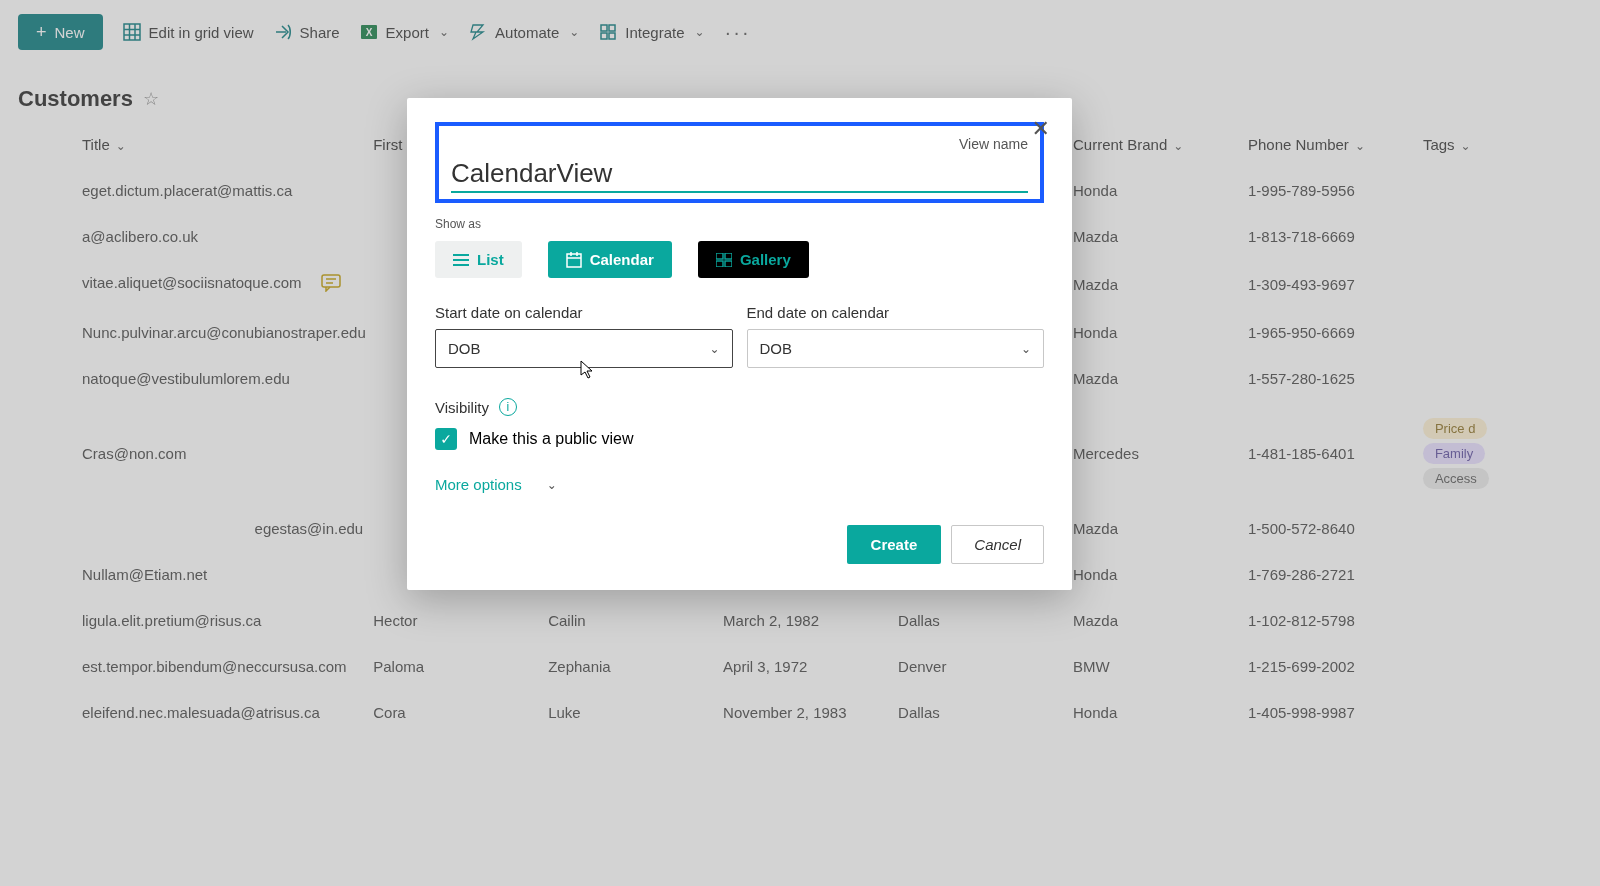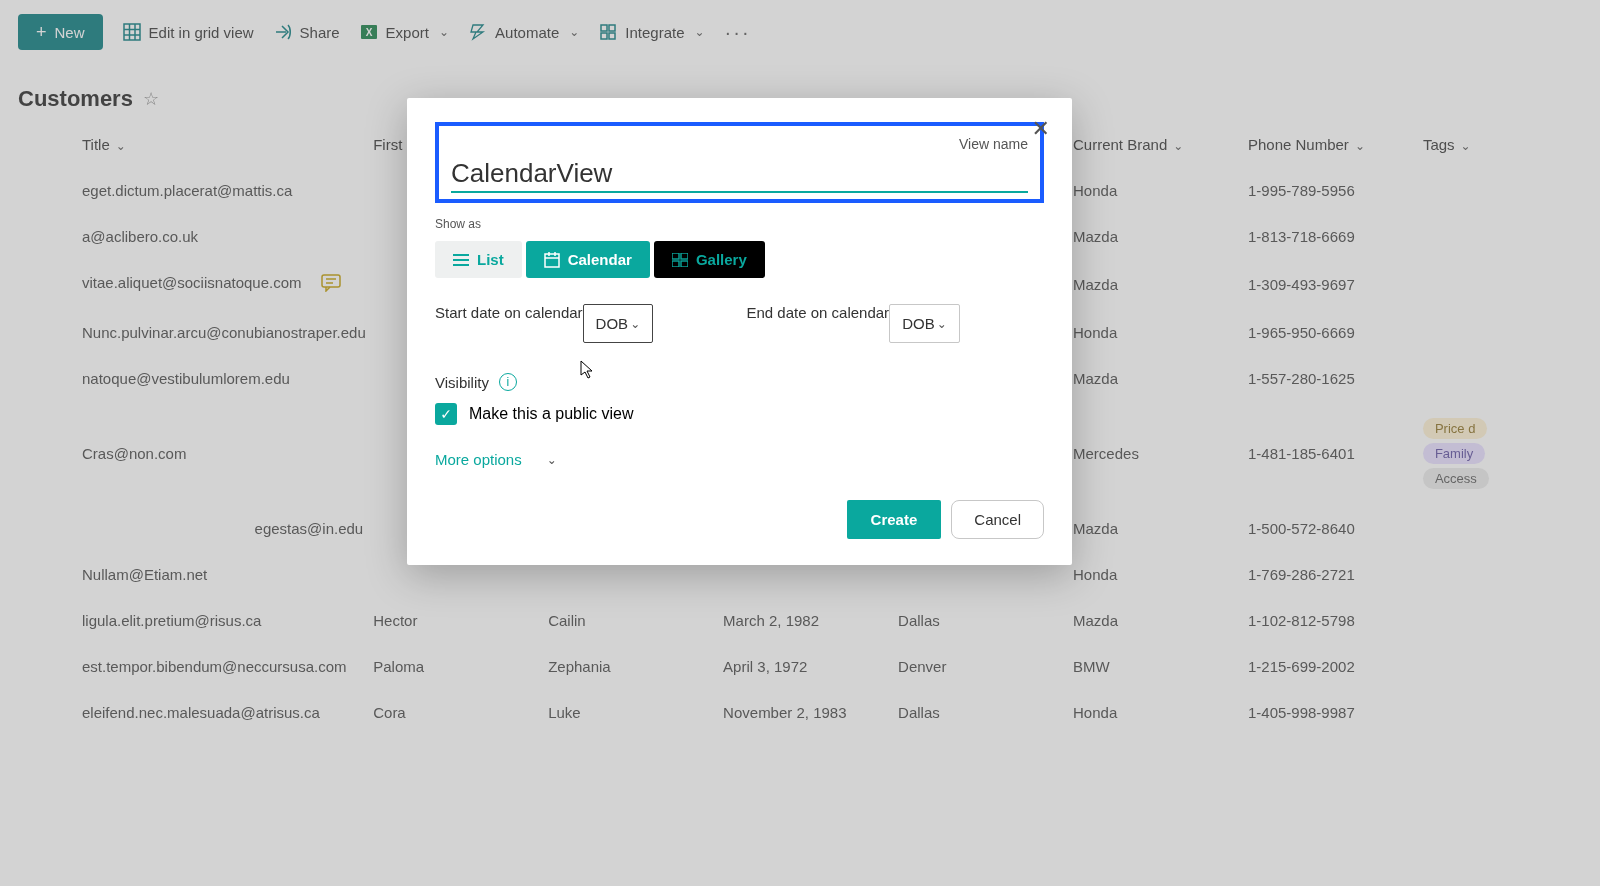--- a/index.html
+++ b/index.html
@@ -29,39 +29,39 @@
   
   .overlay { position: absolute; inset: 0; background: rgba(130,130,130,0.35); }
 
   
   .modal { position: absolute; left: 407px; top: 98px; width: 665px; background: #fff; border-radius: 2px; box-shadow: 0 10px 40px rgba(0,0,0,0.25); padding: 24px 28px 26px 28px; }
   .close-x { position: absolute; top: 18px; right: 22px; font-size: 22px; color: #555; cursor: pointer; font-weight: 300; }
   .highlight-box { border: 4px solid #1a5cff; padding: 10px 12px 6px 12px; margin-bottom: 14px; }
   .field-label { font-size: 14px; color: #555; margin-bottom: 2px; text-align: right; }
   .viewname-input { width: 100%; border: none; border-bottom: 2px solid #0aa89e; font-size: 26px; color: #333; padding: 4px 0 2px 0; outline: none; background: transparent; }
   .section-label { font-size: 12px; color: #555; margin: 10px 0 10px 0; }
-  .show-as-row { display: flex; gap: 4px; }
+  .show-as-row { display: flex; gap: 26px; }
   .show-as-btn { display: flex; align-items: center; gap: 8px; padding: 10px 18px; border-radius: 3px; font-size: 15px; border: none; cursor: pointer; }
   .show-as-btn.inactive { background: #eef0f0; color: #0aa89e; font-weight: 600; }
   .show-as-btn.gallery { background: #000000; color: #0aa89e; font-weight: 600; }
   .show-as-btn.active { background: #0aa89e; color: #fff; font-weight: 600; }
   .date-row { display: flex; gap: 14px; margin-top: 26px; }
-  .date-col { flex: 1; display: flex; flex-direction: row; }
+  .date-col { flex: 1; display: flex; flex-direction: column; }
   .date-col label { font-size: 15px; color: #333; margin-bottom: 8px; }
   .select-fake { border: 1px solid #444; border-radius: 2px; padding: 10px 12px; font-size: 15px; display: flex; justify-content: space-between; align-items: center; cursor: pointer; color: #333; }
   .select-fake.light { border-color: #c7c7c7; }
   .vis-row { display: flex; align-items: center; gap: 10px; margin-top: 30px; }
   .vis-label { font-size: 15px; color: #333; }
   .info-ico { width: 18px; height: 18px; border: 1.5px solid #0aa89e; border-radius: 50%; display: inline-flex; align-items: center; justify-content: center; font-size: 12px; color: #0aa89e; }
   .check-row { display: flex; align-items: center; gap: 12px; margin-top: 12px; }
   .checkbox { width: 22px; height: 22px; background: #0aa89e; border-radius: 3px; display: flex; align-items: center; justify-content: center; color: #fff; font-size: 14px; }
   .more-opts { color: #0aa89e; font-size: 15px; margin-top: 26px; cursor: pointer; display: flex; align-items: center; gap: 23px; }
   .btn-row { display: flex; justify-content: flex-end; gap: 10px; margin-top: 32px; }
   .btn-create { background: #0aa89e; color: #fff; border: none; padding: 10px 24px; font-size: 15px; border-radius: 2px; cursor: pointer; font-weight: 600; }
-  .btn-cancel { background: #fff; color: #333; border: 1px solid #c7c7c7; padding: 10px 22px; font-size: 15px; border-radius: 8px; cursor: pointer; }
+  .btn-cancel { background: #fff; color: #333; border: 1px solid #c7c7c7; padding: 10px 22px; font-size: 15px; border-radius: 2px; cursor: pointer; font-style: italic; }
 
   .cursor { position: absolute; left: 580px; top: 360px; font-size: 18px; color: #000; pointer-events: none; }
 
   
   col.c-title   { width: 335px; }
   col.c-first   { width: 165px; }
   col.c-last    { width: 165px; }
   col.c-dob     { width: 165px; }
   col.c-city    { width: 165px; }
   col.c-brand   { width: 165px; }

